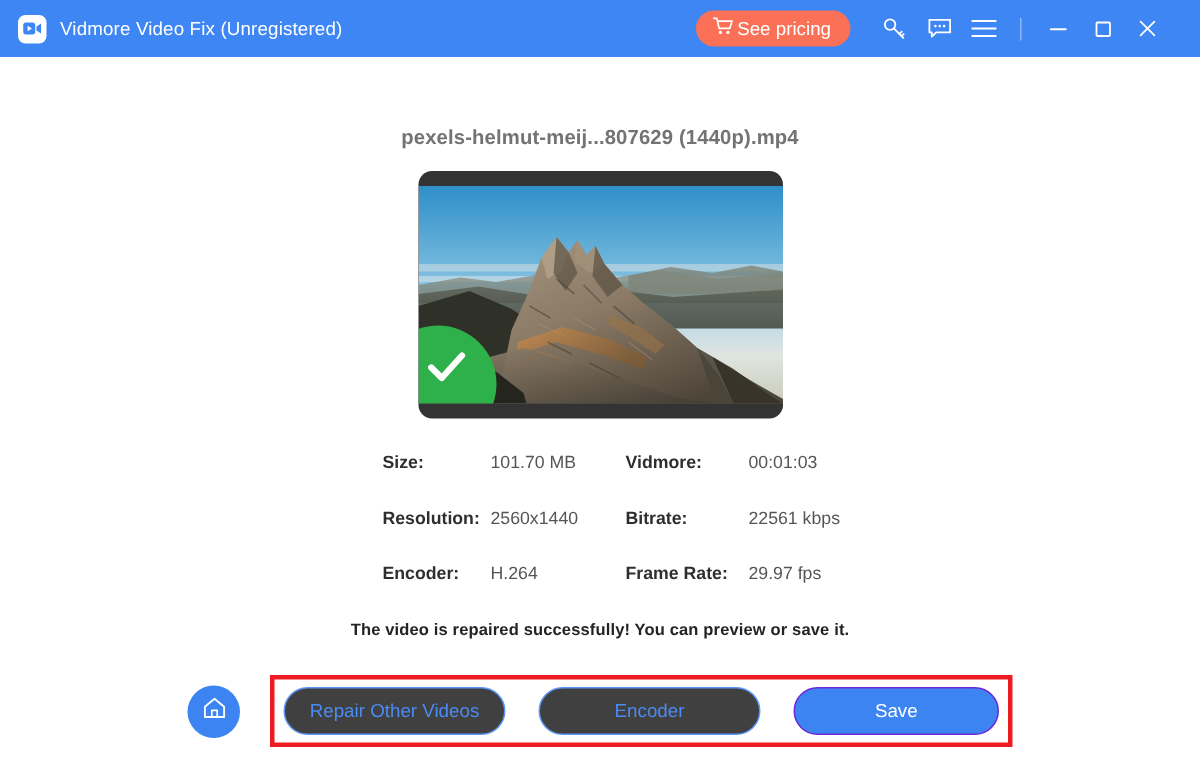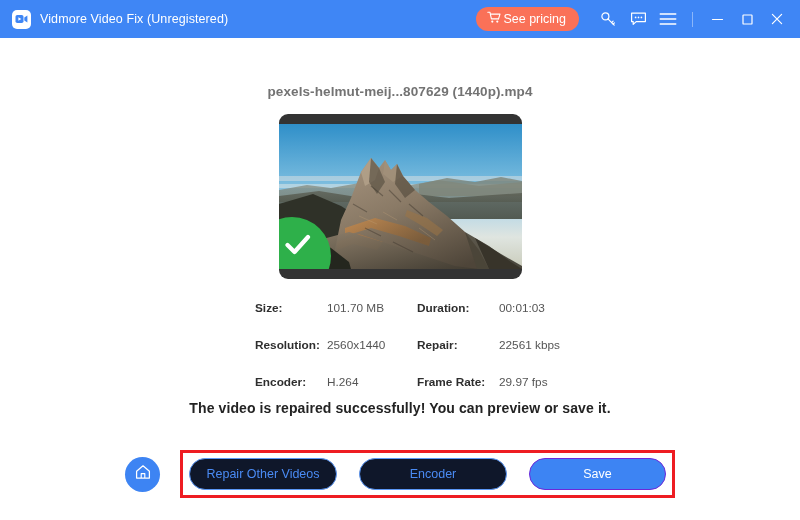--- a/index.html
+++ b/index.html
@@ -16,21 +16,21 @@
     display: flex;
     flex-direction: column;
   }
 
   
   .titlebar {
     height: 38px;
     background: #3f86f5;
     display: flex;
     align-items: center;
-    padding: 0 8px 0 12px;
+    padding: 0 20px 0 12px;
     flex: none;
     position: relative;
   }
   .brand {
     display: flex;
     align-items: center;
     gap: 9px;
   }
   .brand-logo {
     width: 19px; height: 19px;
@@ -148,22 +148,22 @@
     color: #2e2e2e;
     white-space: nowrap;
   }
   .meta .v {
     color: #555555;
     white-space: nowrap;
   }
 
   
   .success-msg {
-    margin-top: 11px;
-    font-size: 14px;
+    margin-top: 25px;
+    font-size: 11px;
     font-weight: bold;
     color: #232323;
     letter-spacing: .1px;
     text-align: right;
   }
 
   
   .footer {
     position: absolute;
     left: 0; right: 0;
@@ -197,21 +197,21 @@
     border-radius: 16px;
     display: flex;
     align-items: center;
     justify-content: center;
     font-size: 12.5px;
     cursor: pointer;
     white-space: nowrap;
   }
   .pill-outline {
     width: 148px;
-    background: #0f172a;
+    background: #404040;
     border: 1px solid #5b97f6;
     color: #4a8bf4;
   }
   .pill-filled {
     width: 137px;
     background: #3d84f3;
     border: 1px solid #6d28d9;
     color: #ffffff;
   }
 </style>
@@ -369,26 +369,26 @@
           <svg width="26" height="22" viewBox="0 0 26 22">
             <path d="M2.5 11 L9.5 18 L23 3" fill="none" stroke="#ffffff" stroke-width="4.2" stroke-linecap="round" stroke-linejoin="round"></path>
           </svg>
         </div>
       </div>
     </div>
 
     <div class="meta">
       <div class="k">Size:</div>
       <div class="v">101.70 MB</div>
-      <div class="k">Duration:</div>
+      <div class="k">Vidmore:</div>
       <div class="v">00:01:03</div>
 
       <div class="k">Resolution:</div>
       <div class="v">2560x1440</div>
-      <div class="k">Repair:</div>
+      <div class="k">Bitrate:</div>
       <div class="v">22561 kbps</div>
 
       <div class="k">Encoder:</div>
       <div class="v">H.264</div>
       <div class="k">Frame Rate:</div>
       <div class="v">29.97 fps</div>
     </div>
 
     <div class="success-msg">The video is repaired successfully! You can preview or save it.</div>
 

